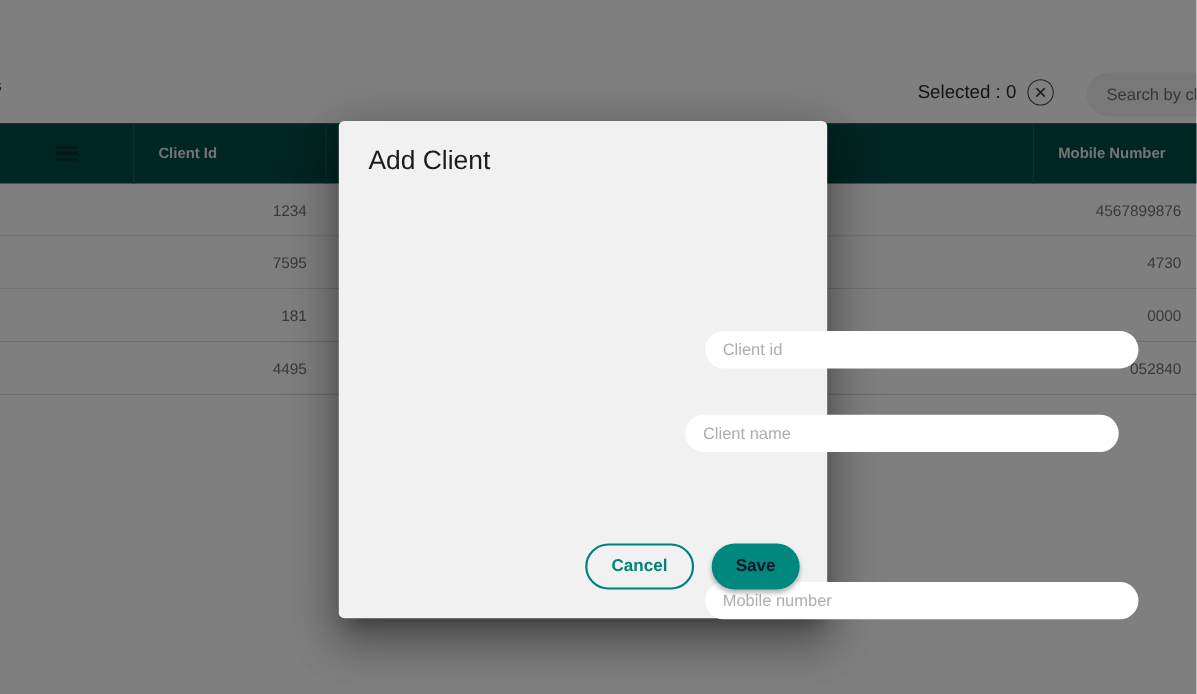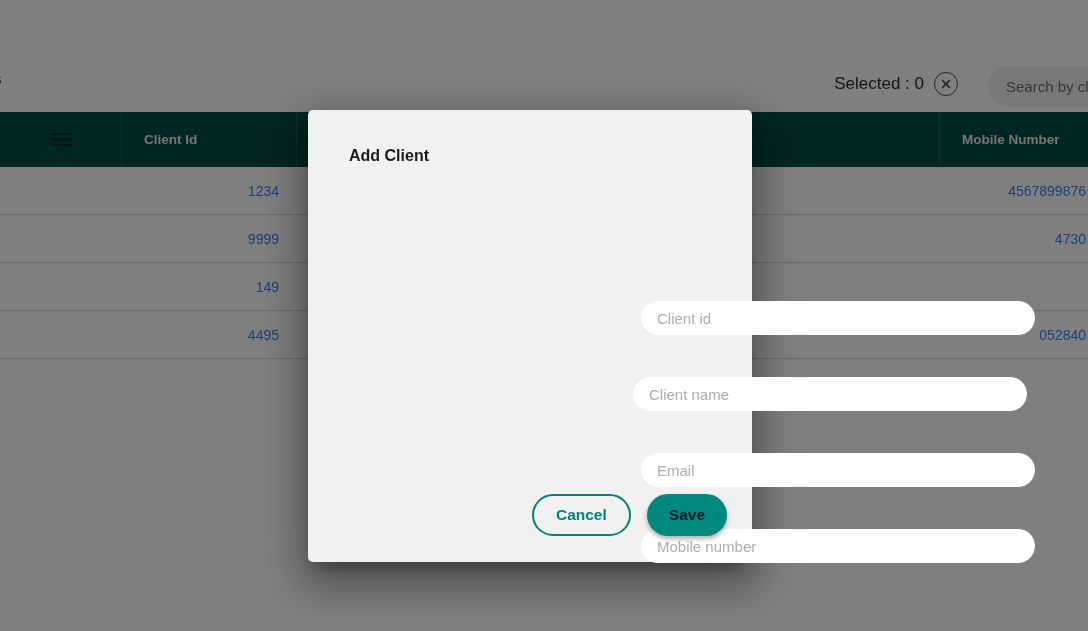--- a/index.html
+++ b/index.html
@@ -153,26 +153,26 @@
     height: 48px;
     align-items: stretch;
     background: #ffffff;
     border-bottom: 1px solid #d8d8d8;
   }
 
   .td {
     display: flex;
     align-items: center;
     font-size: 14px;
-    color: #3b82f6;
+    color: #737373;
   }
   .td.menu-col { width: 122px; }
   .td.col-id   { width: 175px; justify-content: flex-end; padding-right: 18px; }
   .td.col-mid  { flex: 1 1 auto; }
-  .td.col-mob  { width: 148px; justify-content: flex-end; padding-right: 2px; }
+  .td.col-mob  { width: 148px; justify-content: flex-end; padding-right: 14px; }
 
   
   .scrim {
     position: absolute;
     inset: 0;
     background: rgba(0, 0, 0, 0.5);
     z-index: 10;
   }
 
   
@@ -185,25 +185,25 @@
     background: #f1f1f1;
     border-radius: 5px;
     box-shadow: 0 11px 15px -7px rgba(0,0,0,.30),
                 0 24px 38px 3px rgba(0,0,0,.22),
                 0 9px 46px 8px rgba(0,0,0,.20);
     z-index: 20;
     padding: 0 25px;
   }
 
   .dialog-title {
-    margin: 16px;
+    margin: 2px;
     padding-top: 21px;
     padding-left: 0;
-    font-size: 16px;
-    font-weight: bold;
+    font-size: 24px;
+    font-weight: normal;
     color: #1b1b1b;
   }
 
   .field {
     display: block;
     width: 394px;
     height: 34px;
     margin-top: 0;
     border: none;
     outline: none;
@@ -213,21 +213,21 @@
     color: #2b2b2b;
     padding: 0 16px;
     font-family: "Liberation Sans", sans-serif;
   }
   .field::placeholder {
     color: #adadad;
     opacity: 1;
   }
 
   .field-1 { position: absolute; left: 333px; top: 191px; }
-  .field-2 { position: absolute; left: 325px; top: 267px; }
+  .field-2 { position: absolute; left: 315px; top: 267px; }
   .field-3 { position: absolute; left: 333px; top: 343px; }
   .field-4 { position: absolute; left: 333px; top: 419px; }
 
   .dialog-actions {
     position: absolute;
     right: 25px;
     bottom: 26px;
     display: flex;
     align-items: center;
     gap: 16px;
@@ -303,29 +303,30 @@
 
       <div class="trow">
         <div class="td menu-col"></div>
         <div class="td col-id">1234</div>
         <div class="td col-mid"></div>
         <div class="td col-mob">4567899876</div>
       </div>
 
       <div class="trow">
         <div class="td menu-col"></div>
-        <div class="td col-id">9999</div>
+        <div class="td col-id">7595</div>
         <div class="td col-mid"></div>
         <div class="td col-mob">4730</div>
       </div>
 
       <div class="trow">
         <div class="td menu-col"></div>
-        <div class="td col-id">149</div>
+        <div class="td col-id">181</div>
         <div class="td col-mid"></div>
+        <div class="td col-mob">0000</div>
       </div>
 
       <div class="trow">
         <div class="td menu-col"></div>
         <div class="td col-id">4495</div>
         <div class="td col-mid"></div>
         <div class="td col-mob">052840</div>
       </div>
 
     </div>
@@ -334,21 +335,20 @@
   <div class="scrim"></div>
 
   <div class="dialog">
 
     <h2 class="dialog-title">Add Client</h2>
 
     <input class="field field-1" type="text" placeholder="Client id" style="">
 
     <input class="field field-2" type="text" placeholder="Client name" style="">
 
-    <input class="field field-3" type="text" placeholder="Email" style="">
 
     <input class="field field-4" type="text" placeholder="Mobile number" style="">
 
     <div class="dialog-actions">
       <button class="btn btn-cancel">Cancel</button>
       <button class="btn btn-save">Save</button>
     </div>
   </div>
 
 </div>

